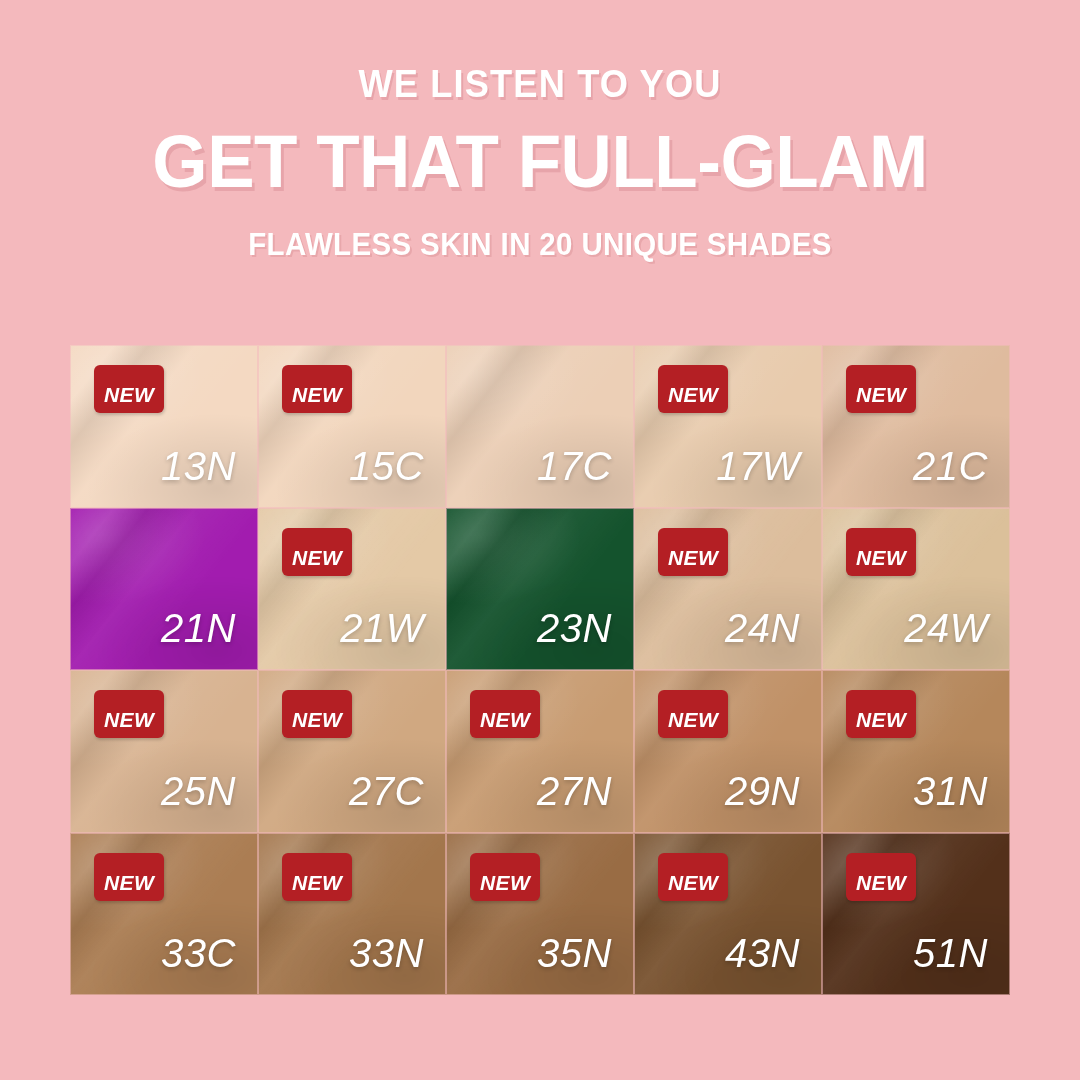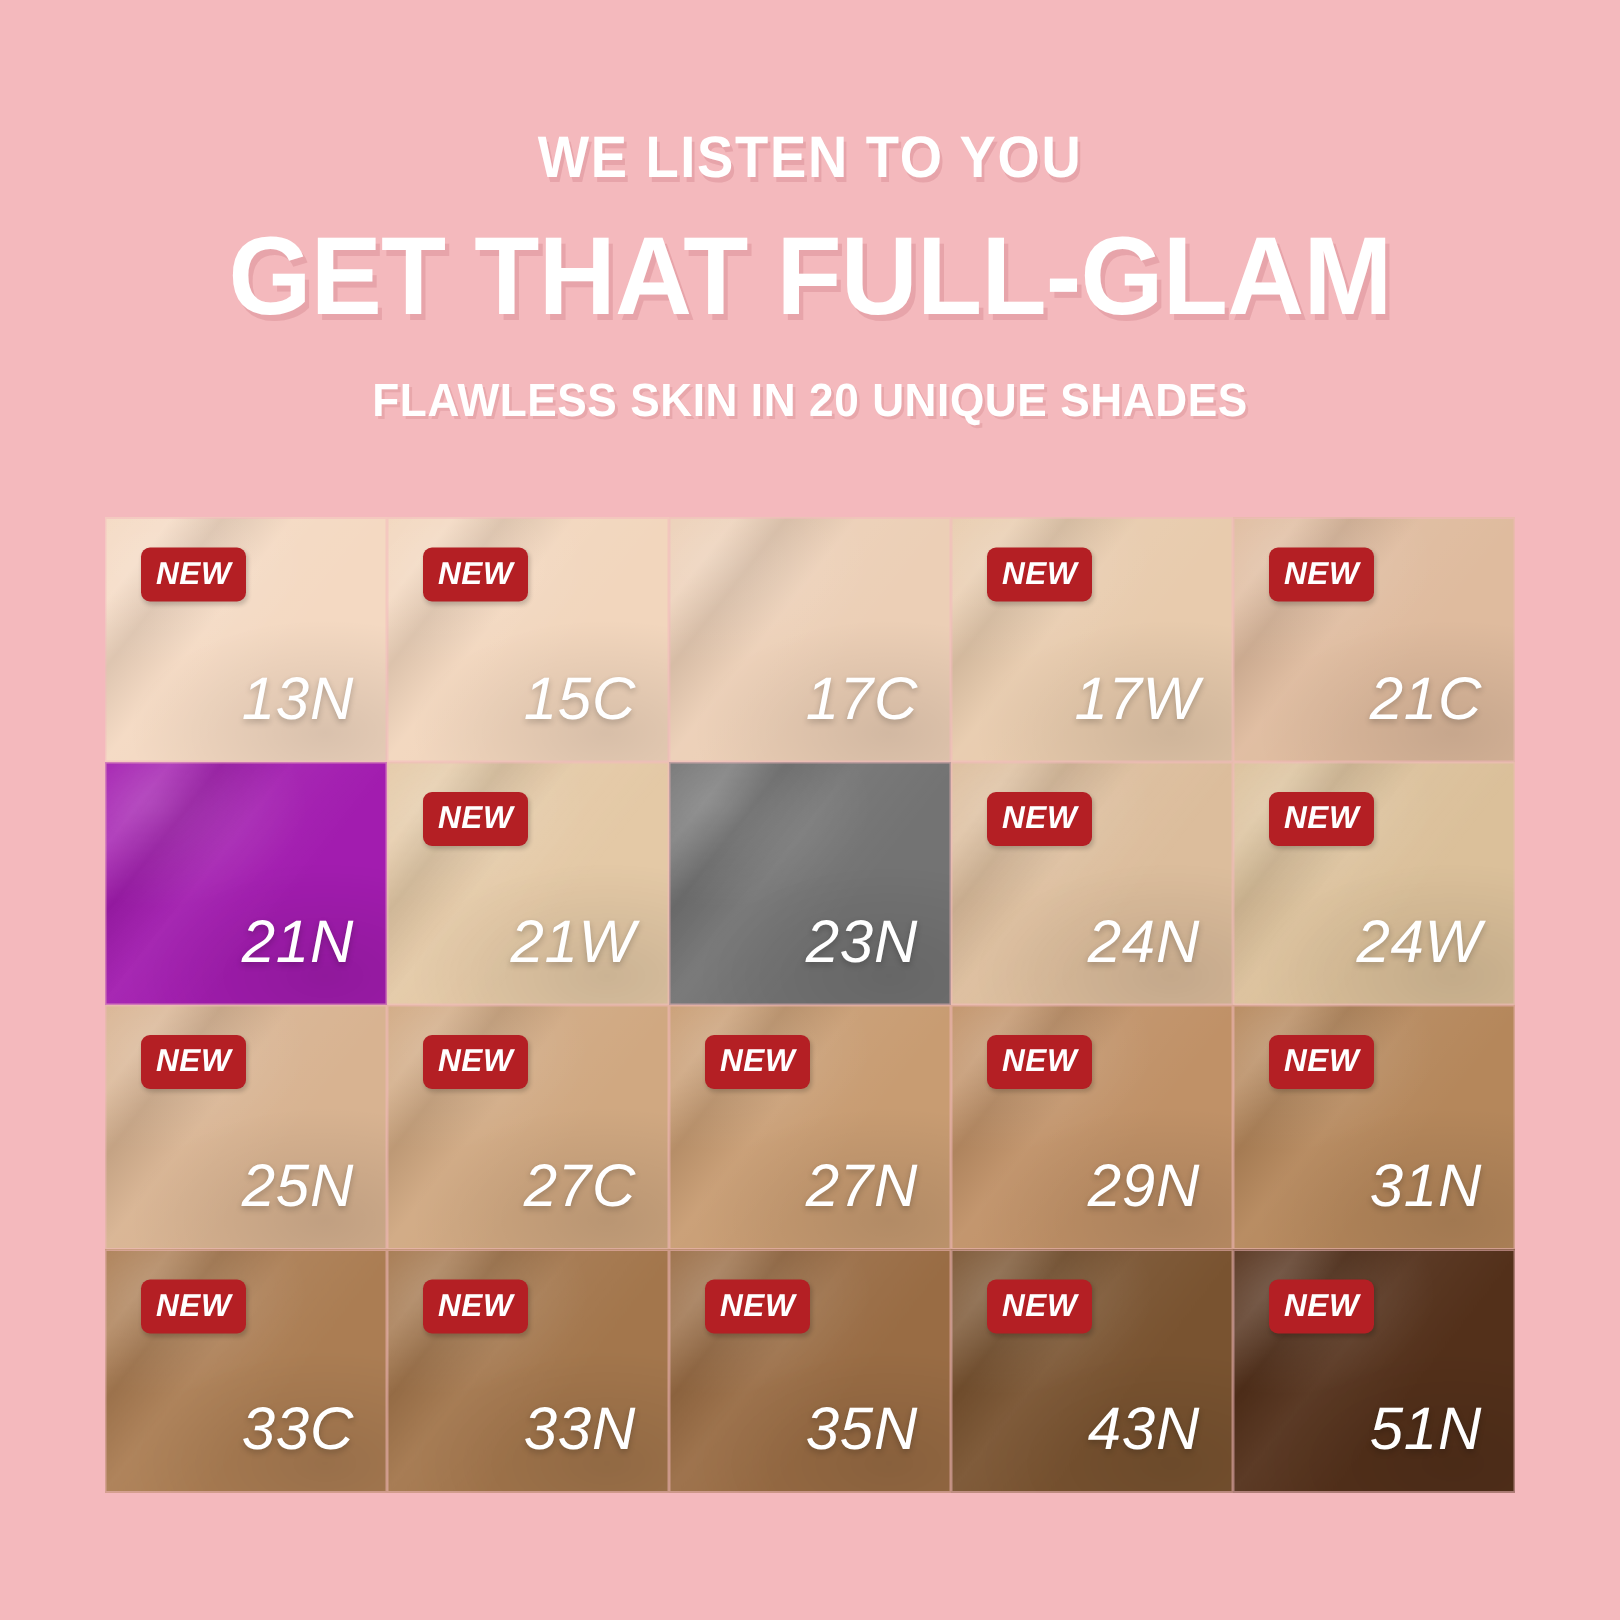--- a/index.html
+++ b/index.html
@@ -5,21 +5,21 @@
   * { margin:0; padding:0; box-sizing:border-box; }
   html,body { width:1080px; height:1080px; }
   body {
     background:#f4b9bd;
     font-family:"Liberation Sans", sans-serif;
     overflow:hidden;
     position:relative;
   }
 
   
-  .header { width:100%; text-align:center; padding-top:86px; }
+  .header { width:100%; text-align:center; padding-top:64px; }
 
   .eyebrow {
     color:#ffffff;
     font-weight:bold;
     font-size:39px;
     letter-spacing:1.2px;
     line-height:1;
     text-shadow:2px 3px 0 rgba(214,140,146,.45);
     transform:scaleX(.93);
   }
@@ -93,21 +93,21 @@
     position:absolute;
     left:24px;
     top:20px;
     background:#b41f24;
     color:#ffffff;
     font-style:italic;
     font-weight:bold;
     font-size:21px;
     letter-spacing:.4px;
     line-height:1;
-    padding:7px 10px 8px 10px;
+    padding:19px 10px 8px 10px;
     border-radius:6px;
     box-shadow:1px 2px 3px rgba(0,0,0,.18);
   }
 
   .shade-code {
     position:absolute;
     right:22px;
     bottom:22px;
     color:#ffffff;
     font-style:italic;
@@ -161,21 +161,21 @@
       <div class="smear"></div>
       <div class="seam"></div>
       <div class="shade-code">21N</div>
     </div>
     <div class="swatch" style="background: rgb(228, 201, 166);">
       <div class="smear"></div>
       <div class="seam"></div>
       <div class="badge" style="background: rgb(180, 31, 36); color: rgb(255, 255, 255);">NEW</div>
       <div class="shade-code">21W</div>
     </div>
-    <div class="swatch" style="background: #737373;">
+    <div class="swatch" style="background: #14532d;">
       <div class="smear"></div>
       <div class="seam"></div>
       <div class="shade-code">23N</div>
     </div>
     <div class="swatch" style="background: rgb(220, 189, 156);">
       <div class="smear"></div>
       <div class="seam"></div>
       <div class="badge" style="background: rgb(180, 31, 36); color: rgb(255, 255, 255);">NEW</div>
       <div class="shade-code">24N</div>
     </div>

